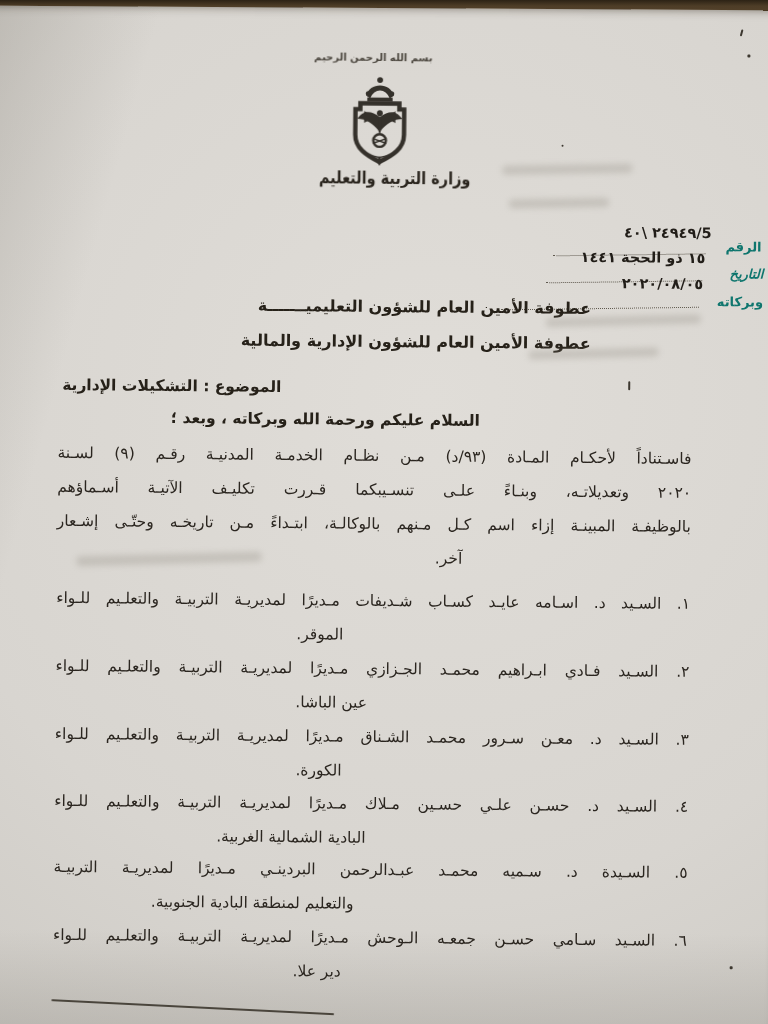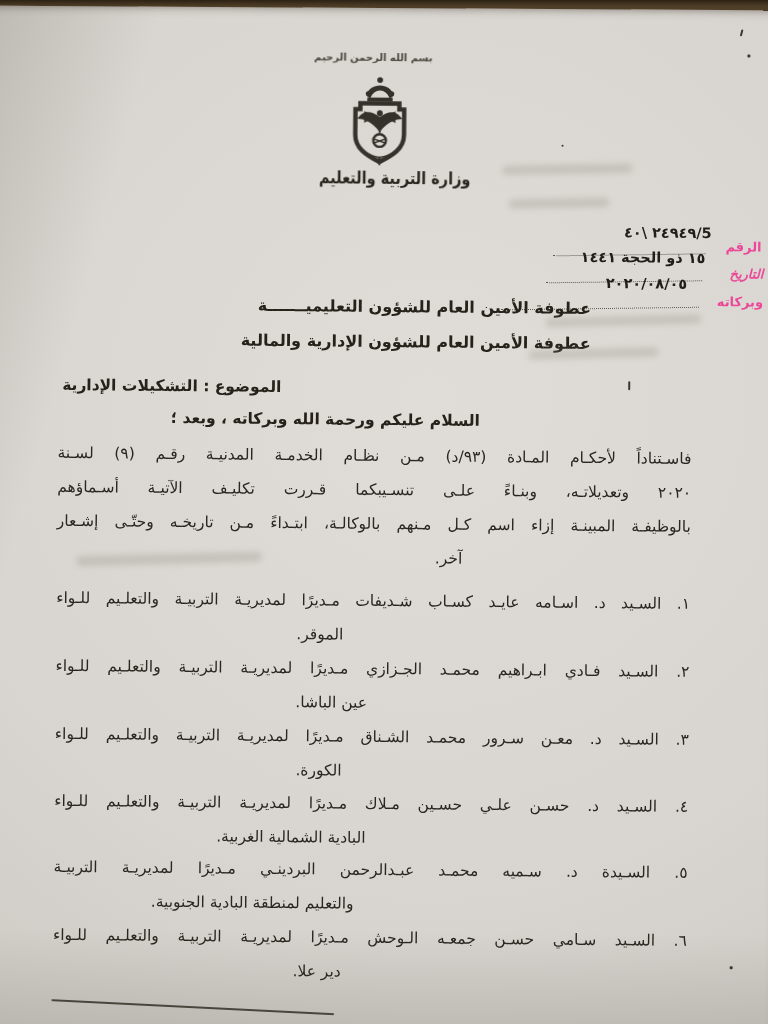--- a/index.html
+++ b/index.html
@@ -15,21 +15,21 @@
       linear-gradient(105deg, rgba(150,146,138,.38), rgba(0,0,0,0) 16%),
       linear-gradient(to bottom, rgba(0,0,0,0) 90%, rgba(110,106,98,.22)),
       radial-gradient(120% 90% at 56% 38%, #e0ddd8 0%, #d8d5d0 55%, #c8c5bf 100%);
     box-shadow:inset 0 6px 10px -6px rgba(40,30,15,.5);
   }
   .content{position:absolute;inset:0;direction:rtl;transform:rotate(.55deg);transform-origin:50% 40%;color:#2b2620;}
   .line{position:absolute;white-space:nowrap;}
   .just{position:absolute;left:58px;right:76px;text-align:justify;text-align-last:justify;font-size:15.5px;color:#2b2620;}
   .cont{position:absolute;left:58px;right:76px;text-align:center;font-size:15.5px;color:#2b2620;}
   .bold{font-weight:bold;}
-  .reflabel{font-size:13px;font-weight:bold;color:#ec4899;}
+  .reflabel{font-size:13px;font-weight:bold;color:#0f766e;}
   .refval{font-size:14.5px;font-weight:bold;color:#211d18;}
   .dots{position:absolute;height:0;border-bottom:1.6px dotted #5f594f;transform:rotate(-1.3deg);}
   .ghost{position:absolute;background:#8f8a80;opacity:.3;filter:blur(3px);border-radius:4px;}
   .speck{position:absolute;background:#3c372f;border-radius:1px;}
   .calli{filter:blur(.35px);}
 </style>
 </head>
 <body>
 
 <div class="paper"></div>
@@ -64,21 +64,21 @@
   <div class="line calli bold" style="left:310px;width:165px;top:170px;text-align:center;font-size:14.5px;color:#2a251e;transform:scaleY(1.15);">وزارة التربية والتعليم</div>
 
   <div class="line refval" style="right:58px;top:222px;direction:ltr;">٢٤٩٤٩ \٤٠/5</div>
   <div class="line reflabel" style="right:8px;top:236px;">الرقم</div>
   <div class="dots" style="left:552px;width:152px;top:252px;"></div>
 
   <div class="line refval" style="right:64px;top:247px;">١٥ ذو الحجة ١٤٤١</div>
   <div class="line reflabel" style="right:6px;top:263px;font-style:italic;">التاريخ</div>
   <div class="dots" style="left:545px;width:156px;top:279px;"></div>
 
-  <div class="line refval" style="right:82px;top:273px;">٢٠٢٠/٠٨/٠٥</div>
+  <div class="line refval" style="right:66px;top:273px;">٢٠٢٠/٠٨/٠٥</div>
   <div class="line reflabel" style="right:6px;top:291px;">وبركاته</div>
   <div class="dots" style="left:500px;width:198px;top:306px;"></div>
 
   <div class="line bold" style="right:178px;top:297px;font-size:16px;color:#262119;">عطوفة الأمين العام للشؤون التعليميـــــــة</div>
   <div class="line bold" style="right:178px;top:332px;font-size:16px;color:#262119;">عطوفة الأمين العام للشؤون الإدارية والمالية</div>
 
   <div class="line bold" style="left:62px;top:379px;font-size:15.5px;color:#262119;">الموضوع : التشكيلات الإدارية</div>
 
   <div class="line bold" style="right:288px;top:411px;font-size:15.5px;color:#262119;">السلام عليكم ورحمة الله وبركاته ، وبعد ؛</div>
 

